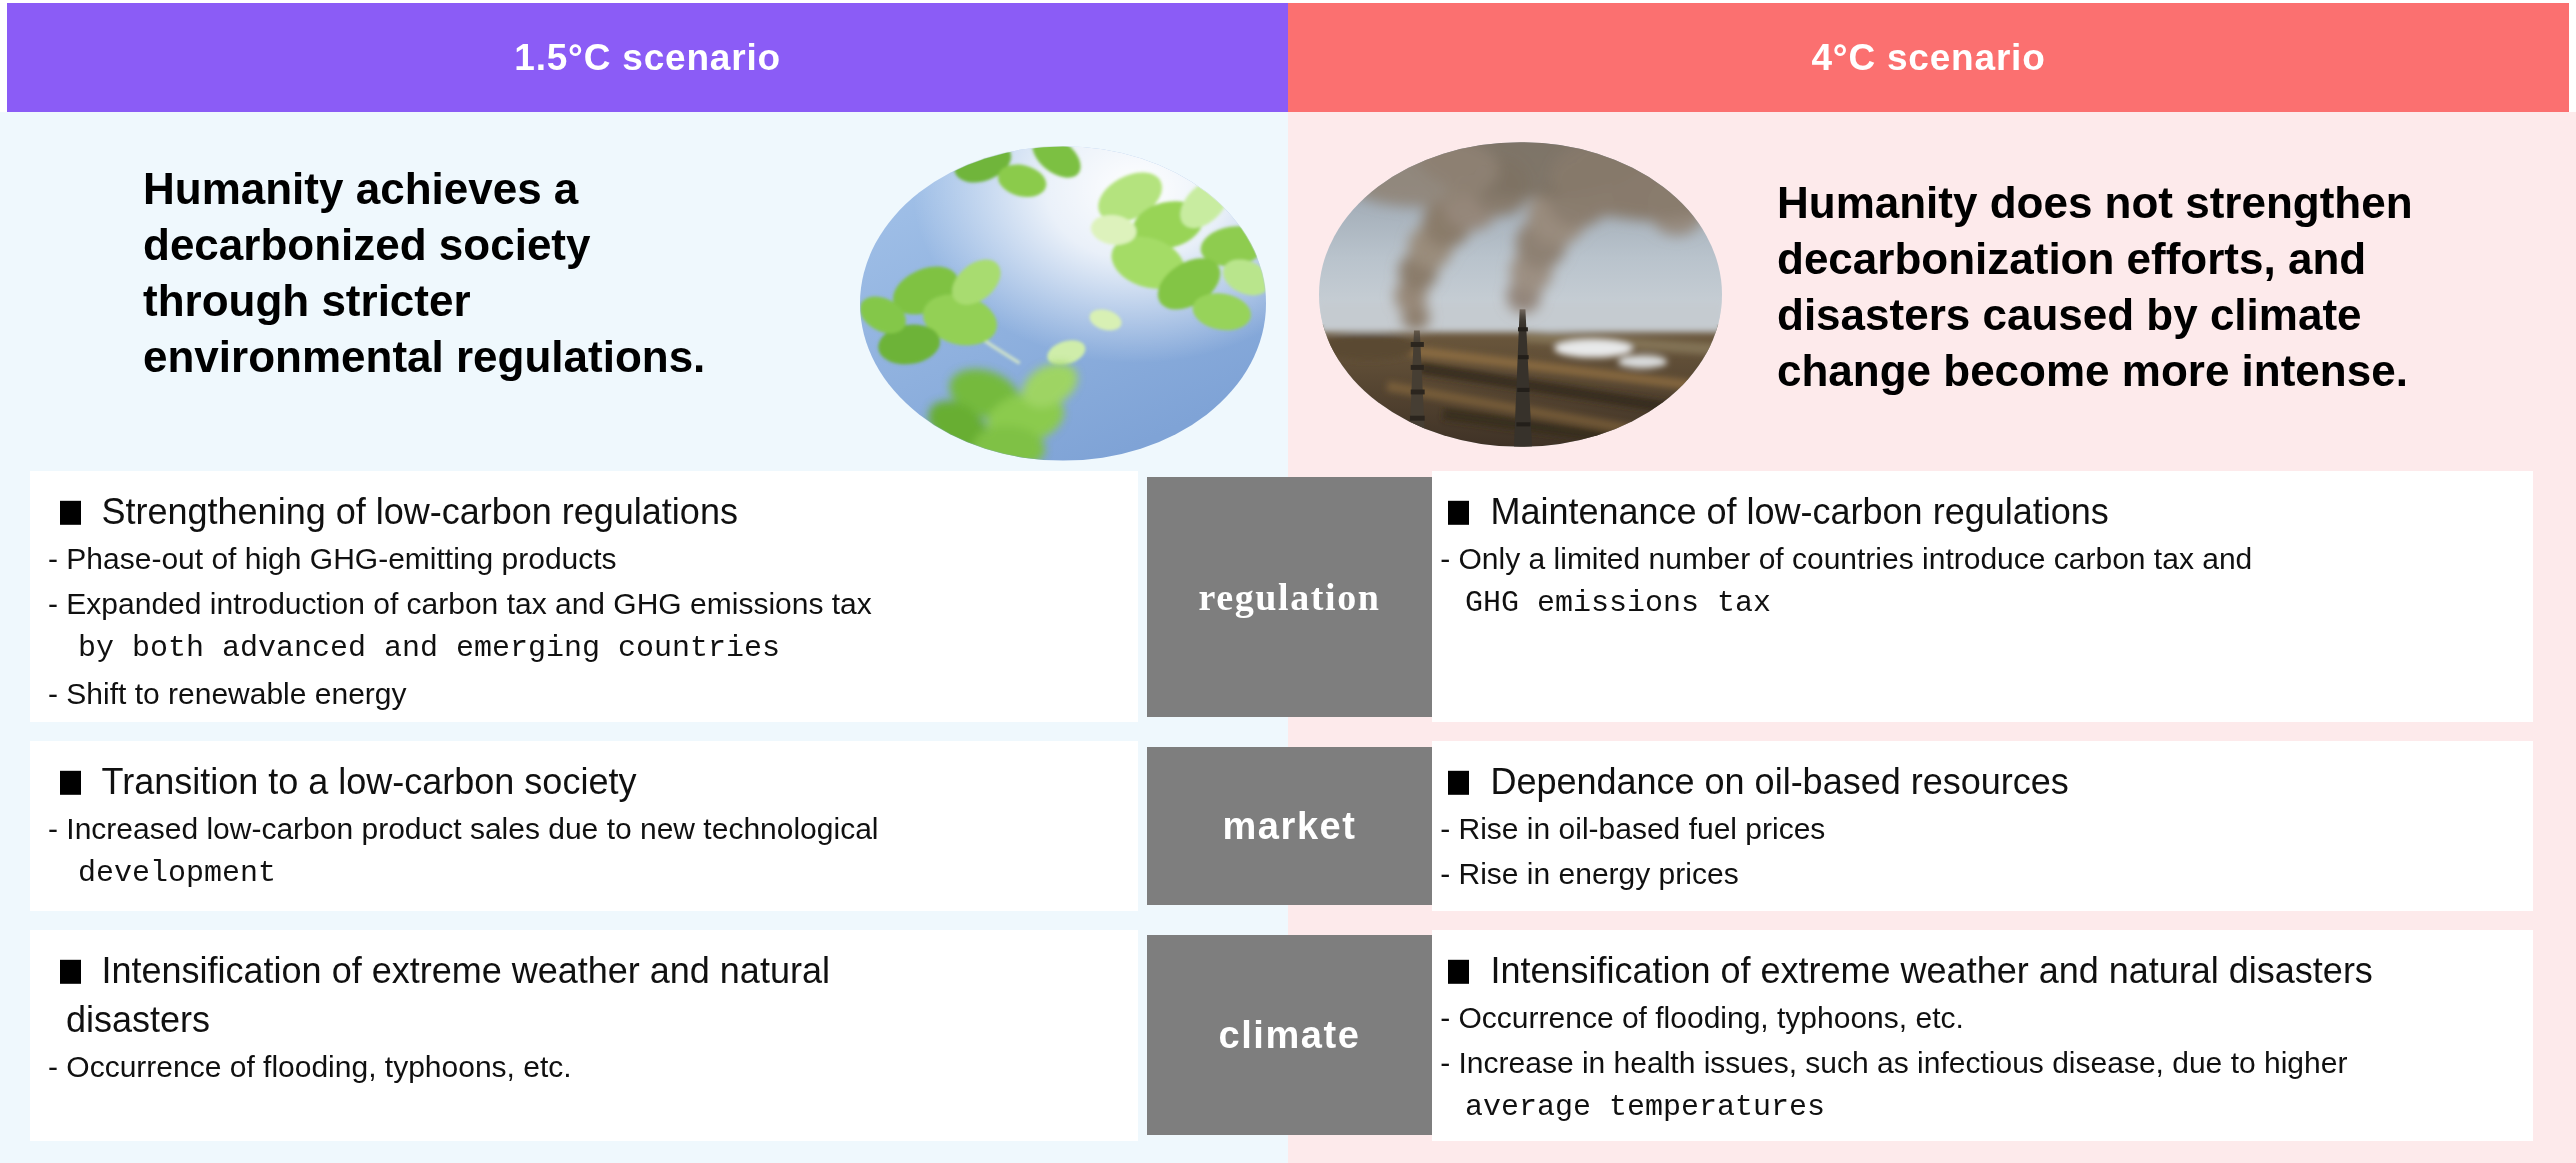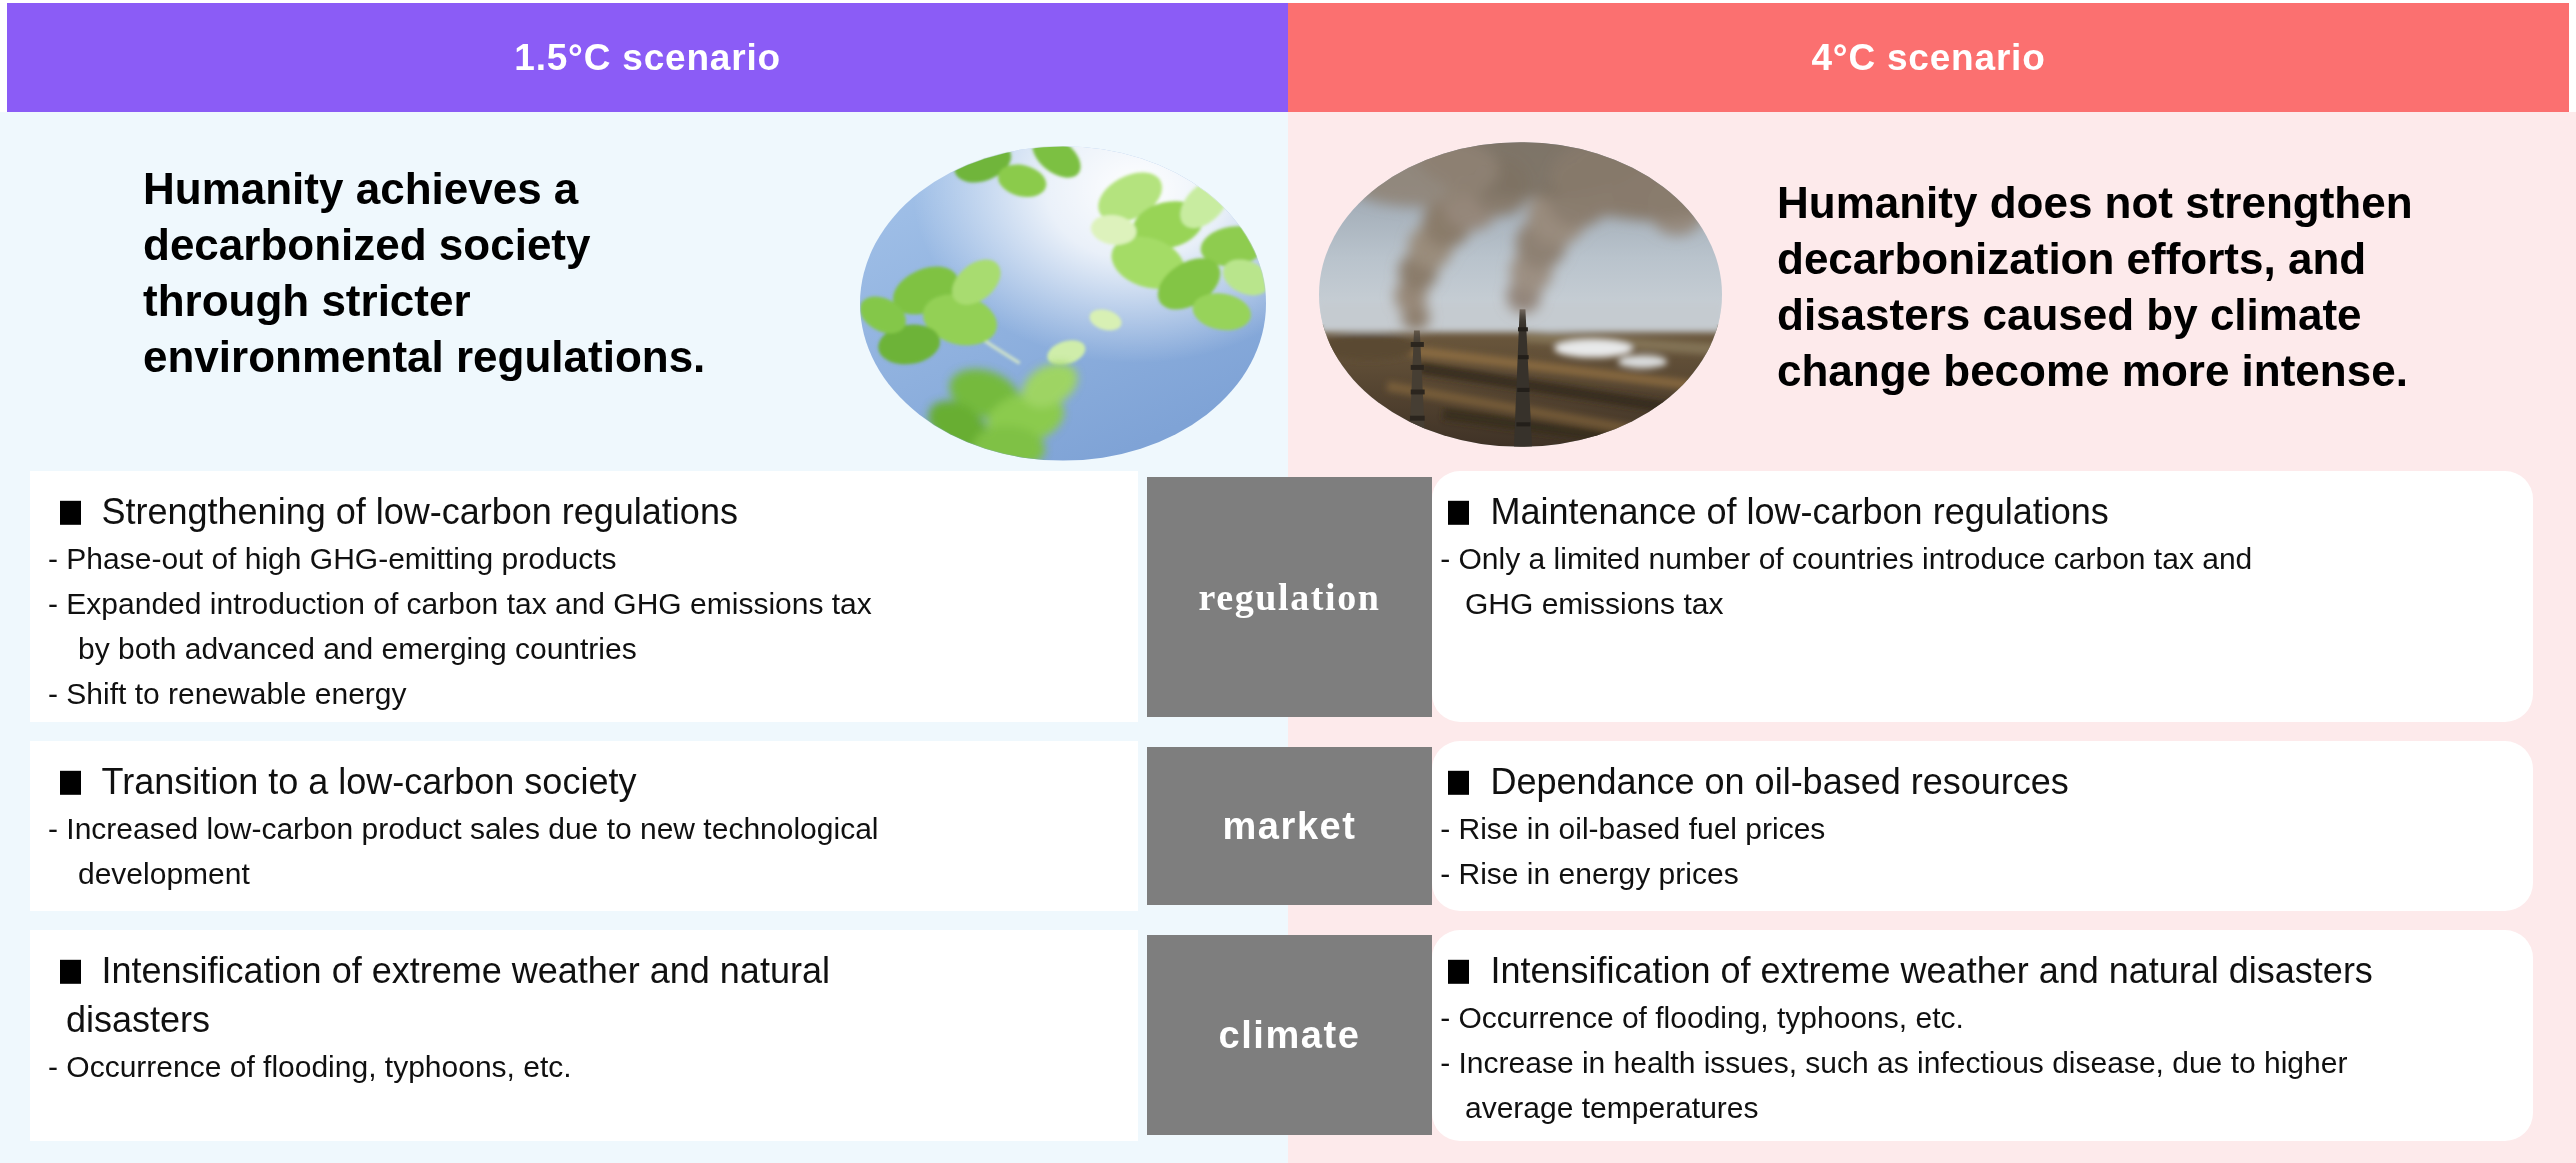--- a/index.html
+++ b/index.html
@@ -25,37 +25,37 @@
   .intro-right{left:1777px;top:175px;}
 
   
   .photo{position:absolute;}
   .photo-left{left:860px;top:146px;width:406px;height:315px;}
   .photo-right{left:1319px;top:142px;width:403px;height:305px;}
 
   
   .cell{position:absolute;background:#ffffff;box-sizing:border-box;padding-top:16.4px;color:#101010;}
   .cl{left:30px;width:1108px;}
-  .cr{left:1432px;width:1101px;border-radius:28px;}
+  .cr{left:1432px;width:1101px;}
   .r0{top:471px;height:251px;}
   .r1{top:741px;height:170px;}
   .r2{top:930px;height:211px;}
 
   .glabel{position:absolute;left:1147px;width:285px;background:#7E7E7E;display:flex;align-items:center;
           justify-content:center;color:#ffffff;font-weight:bold;font-size:38px;letter-spacing:1.6px;}
   .g0{top:477px;height:240px;font-family:Liberation Serif, serif;}
   .g1{top:747px;height:158px;}
   .g2{top:935px;height:200px;}
 
   .h{font-size:36px;line-height:49px;padding-left:29.5px;white-space:nowrap;}
   .hc{padding-left:36px;}
   .sq{display:inline-block;width:21px;height:24.6px;background:#000;margin-right:21px;transform:translateY(0.8px);}
   .ln{font-size:30px;line-height:45px;white-space:nowrap;}
   .ln.b{padding-left:18px;}
-  .ln.c{padding-left:48px;}
+  .ln.c{padding-left:48px;font-family:Liberation Mono, monospace;}
   .cr .h{padding-left:16.4px;}
   .cr .ln.b{padding-left:8.2px;}
   .cr .ln.c{padding-left:33px;}
 </style>
 </head>
 <body>
 
 <div class="page">
 
   <div class="hdr hdr-left">

